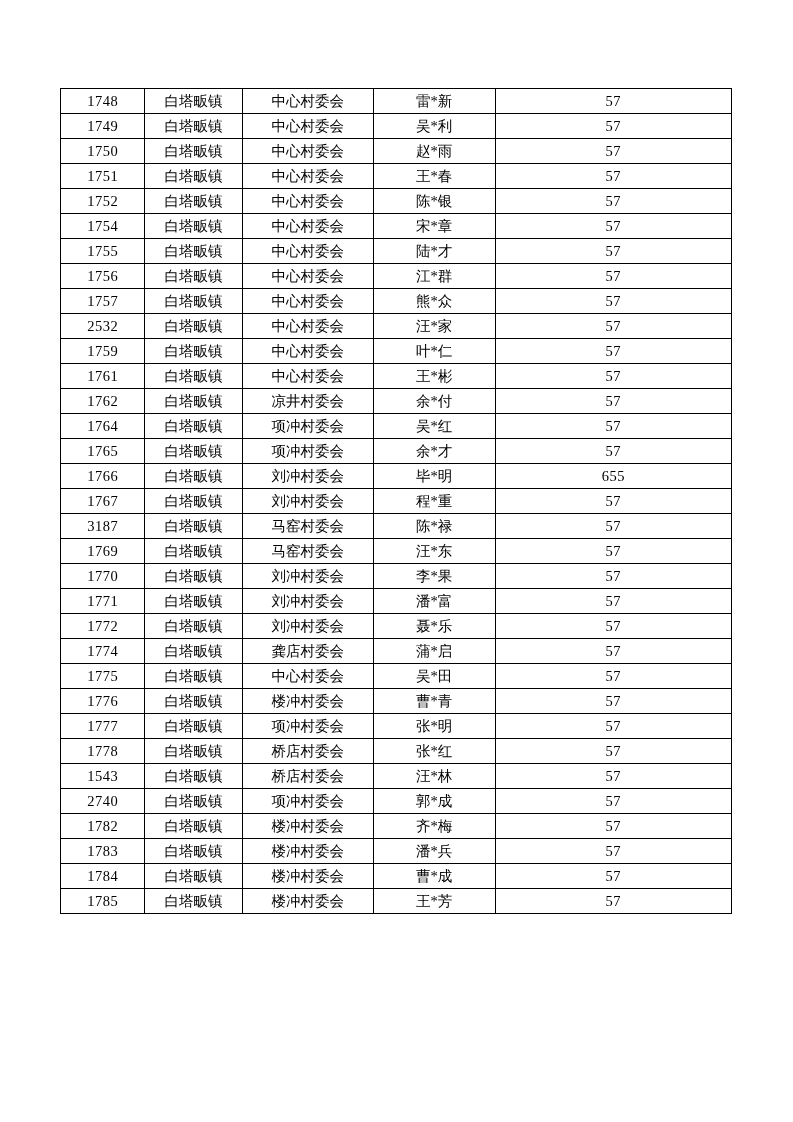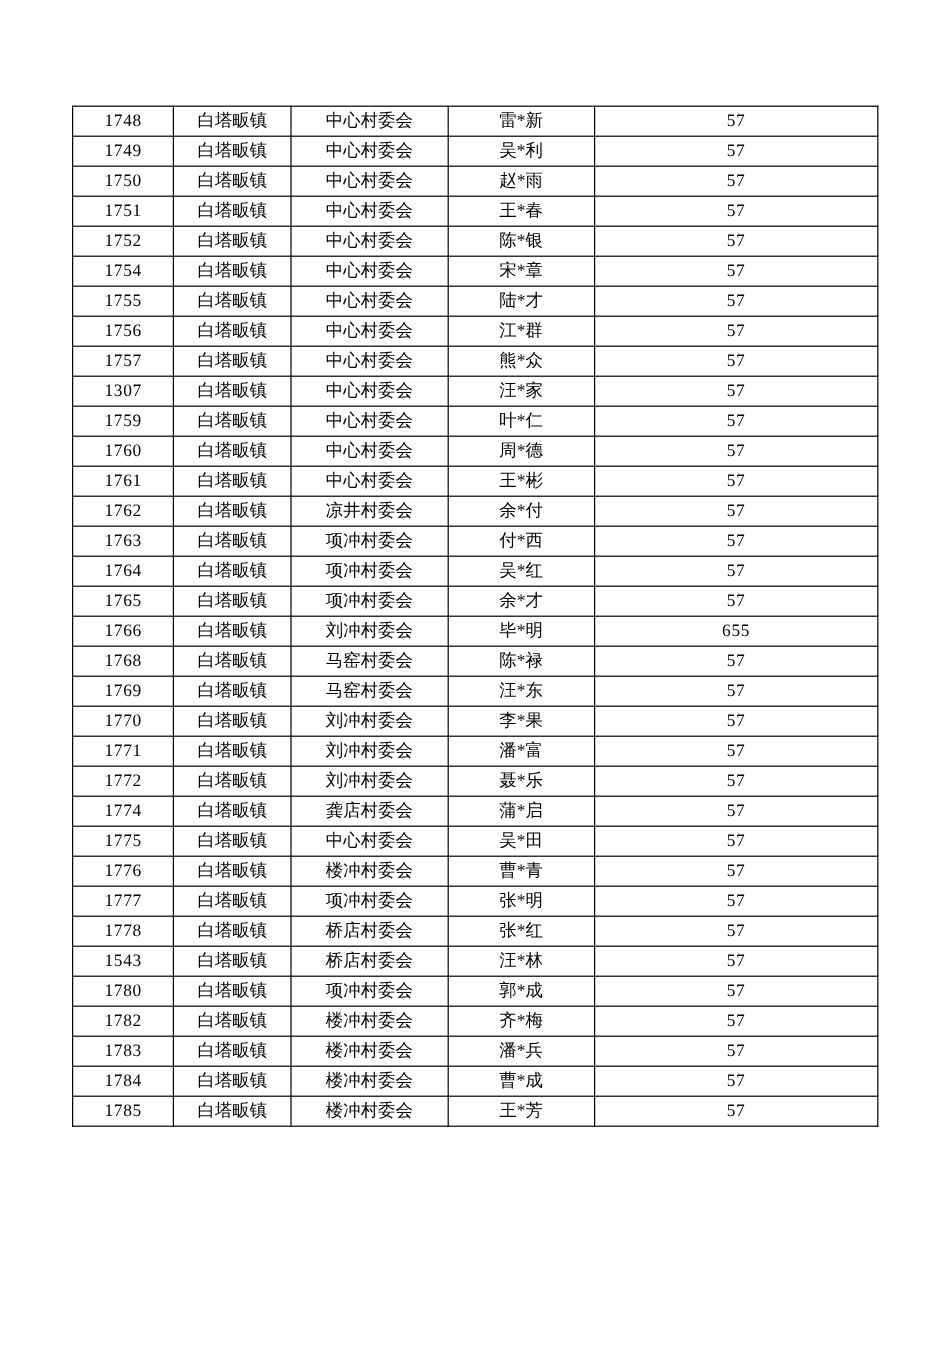--- a/index.html
+++ b/index.html
@@ -115,62 +115,48 @@
           <td class="cell-amt">57</td>
         </tr>
         <tr>
           <td class="cell-id">1757</td>
           <td class="cell-town">白塔畈镇</td>
           <td class="cell-village">中心村委会</td>
           <td class="cell-name">熊*众</td>
           <td class="cell-amt">57</td>
         </tr>
         <tr>
-          <td class="cell-id">1307</td>
+          <td class="cell-id">2532</td>
           <td class="cell-town">白塔畈镇</td>
           <td class="cell-village">中心村委会</td>
           <td class="cell-name">汪*家</td>
           <td class="cell-amt">57</td>
         </tr>
         <tr>
           <td class="cell-id">1759</td>
           <td class="cell-town">白塔畈镇</td>
           <td class="cell-village">中心村委会</td>
           <td class="cell-name">叶*仁</td>
-          <td class="cell-amt">57</td>
-        </tr>
-        <tr>
-          <td class="cell-id">1760</td>
-          <td class="cell-town">白塔畈镇</td>
-          <td class="cell-village">中心村委会</td>
-          <td class="cell-name">周*德</td>
           <td class="cell-amt">57</td>
         </tr>
         <tr>
           <td class="cell-id">1761</td>
           <td class="cell-town">白塔畈镇</td>
           <td class="cell-village">中心村委会</td>
           <td class="cell-name">王*彬</td>
           <td class="cell-amt">57</td>
         </tr>
         <tr>
           <td class="cell-id">1762</td>
           <td class="cell-town">白塔畈镇</td>
           <td class="cell-village">凉井村委会</td>
           <td class="cell-name">余*付</td>
           <td class="cell-amt">57</td>
         </tr>
         <tr>
-          <td class="cell-id">1763</td>
-          <td class="cell-town">白塔畈镇</td>
-          <td class="cell-village">项冲村委会</td>
-          <td class="cell-name">付*西</td>
-          <td class="cell-amt">57</td>
-        </tr>
-        <tr>
           <td class="cell-id">1764</td>
           <td class="cell-town">白塔畈镇</td>
           <td class="cell-village">项冲村委会</td>
           <td class="cell-name">吴*红</td>
           <td class="cell-amt">57</td>
         </tr>
         <tr>
           <td class="cell-id">1765</td>
           <td class="cell-town">白塔畈镇</td>
           <td class="cell-village">项冲村委会</td>
@@ -178,21 +164,28 @@
           <td class="cell-amt">57</td>
         </tr>
         <tr>
           <td class="cell-id">1766</td>
           <td class="cell-town">白塔畈镇</td>
           <td class="cell-village">刘冲村委会</td>
           <td class="cell-name">毕*明</td>
           <td class="cell-amt">655</td>
         </tr>
         <tr>
-          <td class="cell-id">1768</td>
+          <td class="cell-id">1767</td>
+          <td class="cell-town">白塔畈镇</td>
+          <td class="cell-village">刘冲村委会</td>
+          <td class="cell-name">程*重</td>
+          <td class="cell-amt">57</td>
+        </tr>
+        <tr>
+          <td class="cell-id">3187</td>
           <td class="cell-town">白塔畈镇</td>
           <td class="cell-village">马窑村委会</td>
           <td class="cell-name">陈*禄</td>
           <td class="cell-amt">57</td>
         </tr>
         <tr>
           <td class="cell-id">1769</td>
           <td class="cell-town">白塔畈镇</td>
           <td class="cell-village">马窑村委会</td>
           <td class="cell-name">汪*东</td>
@@ -255,21 +248,21 @@
           <td class="cell-amt">57</td>
         </tr>
         <tr>
           <td class="cell-id">1543</td>
           <td class="cell-town">白塔畈镇</td>
           <td class="cell-village">桥店村委会</td>
           <td class="cell-name">汪*林</td>
           <td class="cell-amt">57</td>
         </tr>
         <tr>
-          <td class="cell-id">1780</td>
+          <td class="cell-id">2740</td>
           <td class="cell-town">白塔畈镇</td>
           <td class="cell-village">项冲村委会</td>
           <td class="cell-name">郭*成</td>
           <td class="cell-amt">57</td>
         </tr>
         <tr>
           <td class="cell-id">1782</td>
           <td class="cell-town">白塔畈镇</td>
           <td class="cell-village">楼冲村委会</td>
           <td class="cell-name">齐*梅</td>

